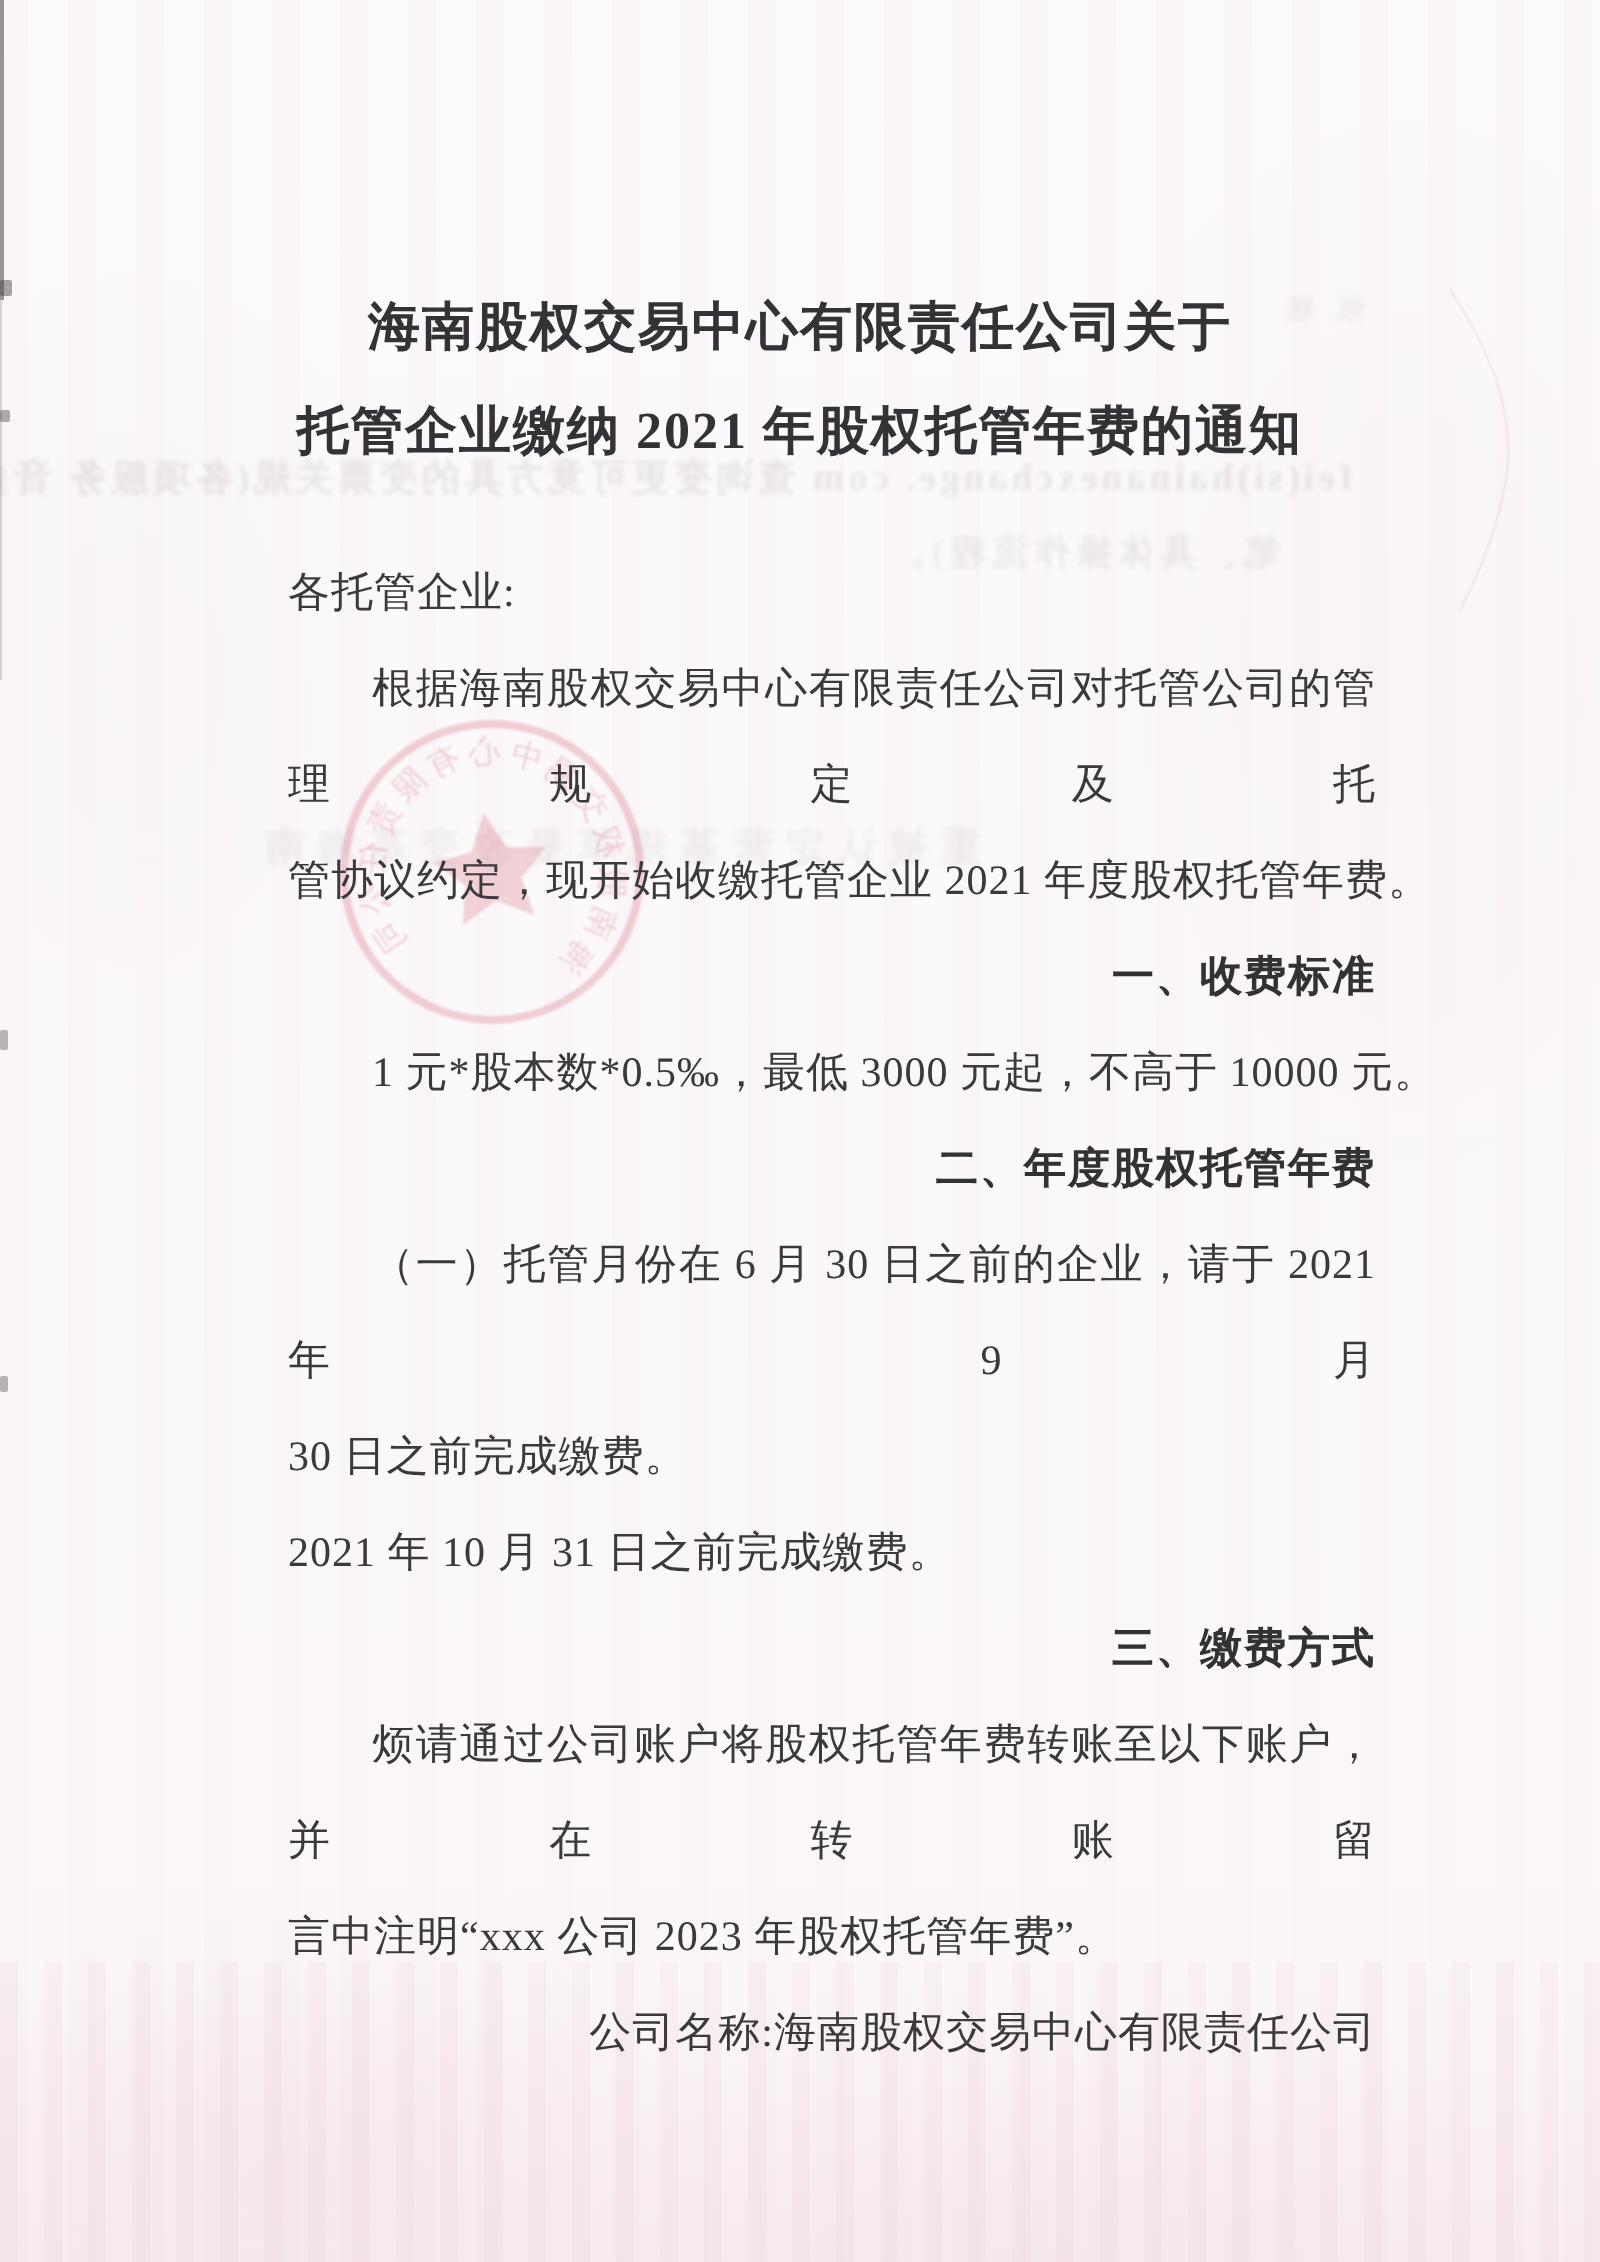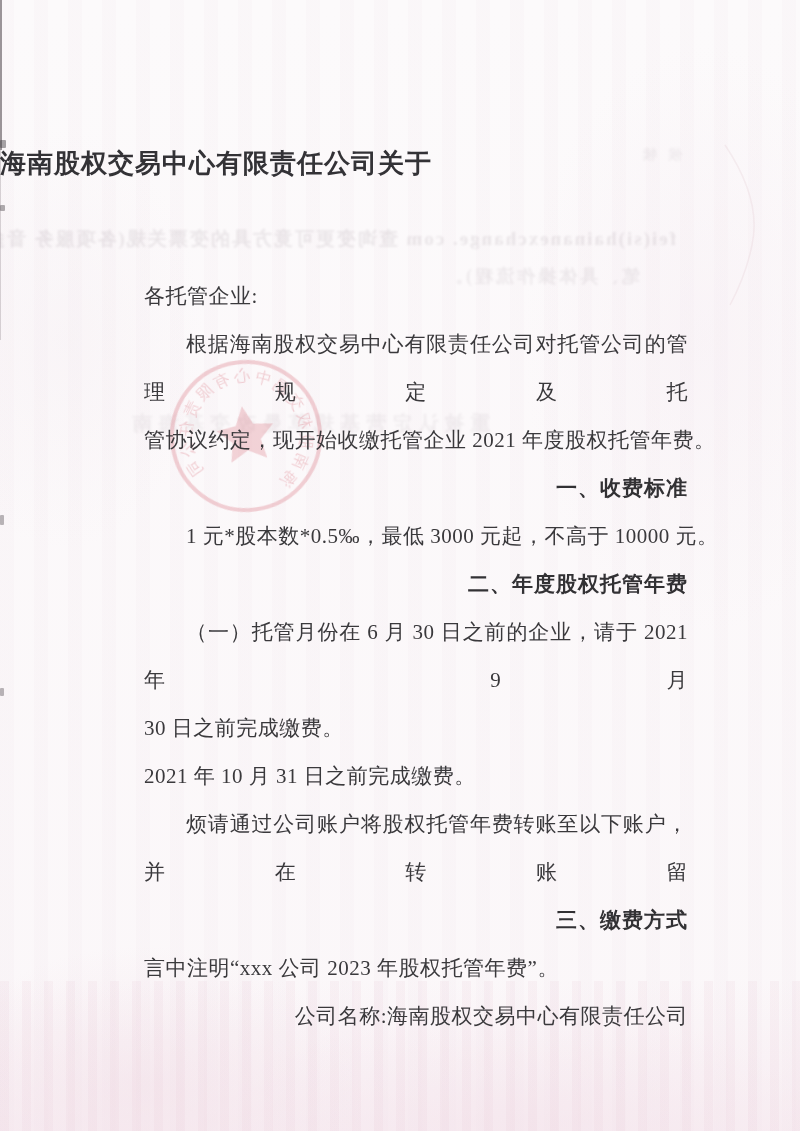--- a/index.html
+++ b/index.html
@@ -22,21 +22,21 @@
   .bottom-mottle{
     position:absolute;left:0;right:0;bottom:0;height:150px;
     background:
       repeating-linear-gradient(90deg, rgba(233,205,217,.18) 0 9px, rgba(255,255,255,0) 9px 22px),
       linear-gradient(rgba(247,236,242,0), rgba(243,224,233,.45));
     pointer-events:none;
   }
   
   .title-block{
     position:absolute;top:138px;left:0;right:0;
-    line-height:52px;
+    text-align:center;line-height:52px;
     font-size:26px;font-weight:700;letter-spacing:1px;color:#333236;
   }
   .content{
     position:absolute;top:272px;left:112px;width:576px;
     font-size:21px;line-height:48px;letter-spacing:.5px;
     z-index:2;
   }
   .line{white-space:nowrap;margin-left:32px;}
   .indent{text-indent:2em;text-align:right;}
   .heading{font-weight:700;color:#323134;letter-spacing:1px;}
@@ -90,34 +90,35 @@
       <textPath href="#sealArc" startOffset="8%">海南股权交易中心有限责任公司</textPath>
     </text>
   </svg>
 
   <svg class="crease" width="80" height="170" viewBox="0 0 80 170">
     <path d="M 25,5 Q 62,60 52,105 Q 46,135 30,165" fill="none" stroke="rgba(205,165,175,.30)" stroke-width="1.5"></path>
   </svg>
 
   <div class="title-block">
     <div>海南股权交易中心有限责任公司关于</div>
+    <div>托管企业缴纳 2021 年股权托管年费的通知</div>
   </div>
 
   <div class="content">
     <div class="line">各托管企业:</div>
     <div class="line indent justify">根据海南股权交易中心有限责任公司对托管公司的管理规定及托</div>
     <div class="line">管协议约定，现开始收缴托管企业 2021 年度股权托管年费。</div>
     <div class="line indent heading">一、收费标准</div>
     <div class="line indent">1 元*股本数*0.5‰，最低 3000 元起，不高于 10000 元。</div>
     <div class="line indent heading">二、年度股权托管年费</div>
     <div class="line indent justify">（一）托管月份在 6 月 30 日之前的企业，请于 2021 年 9 月</div>
     <div class="line">30 日之前完成缴费。</div>
     <div class="line">2021 年 10 月 31 日之前完成缴费。</div>
+    <div class="line indent heading">三、缴费方式</div>
     <div class="line indent justify">烦请通过公司账户将股权托管年费转账至以下账户，并在转账留</div>
-    <div class="line indent heading">三、缴费方式</div>
     <div class="line">言中注明“xxx 公司 2023 年股权托管年费”。</div>
     <div class="line indent">公司名称:海南股权交易中心有限责任公司</div>
 
   </div>
 
   <div class="edge-line"></div>
   <div class="edge-line2"></div>
   <div class="speck speck1"></div>
   <div class="speck speck2"></div>
   <div class="speck speck3"></div>

